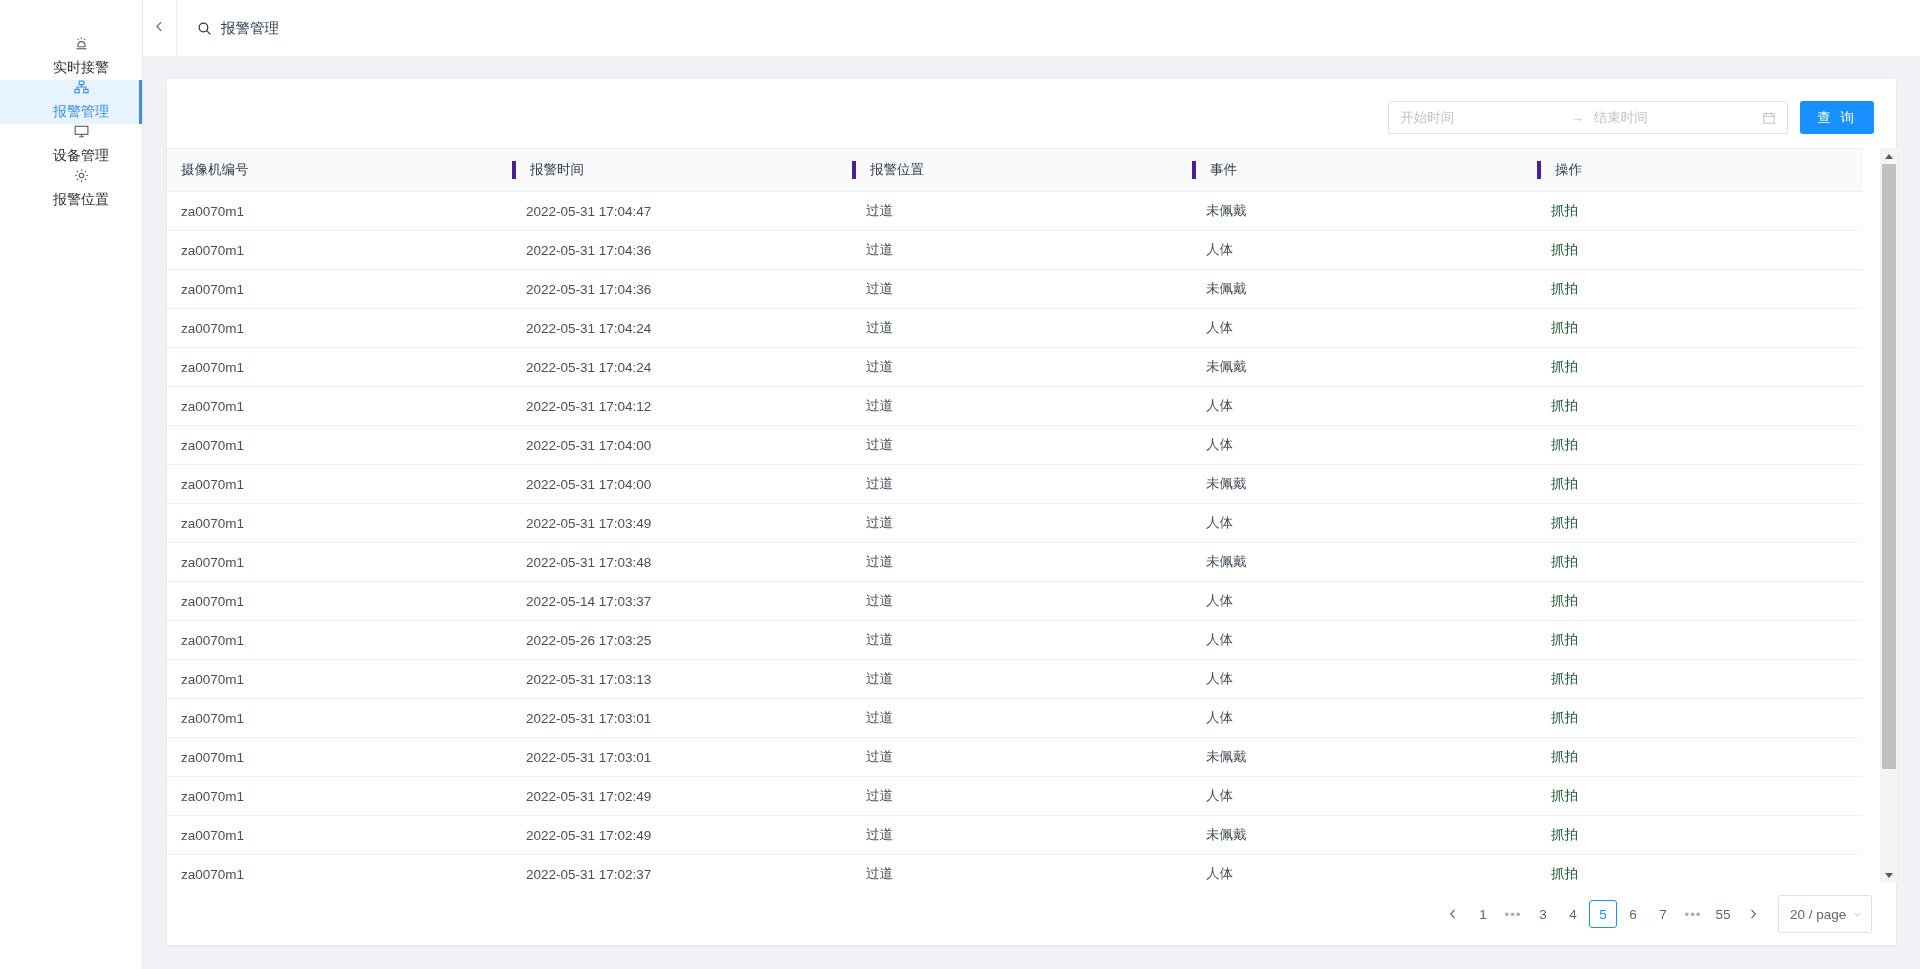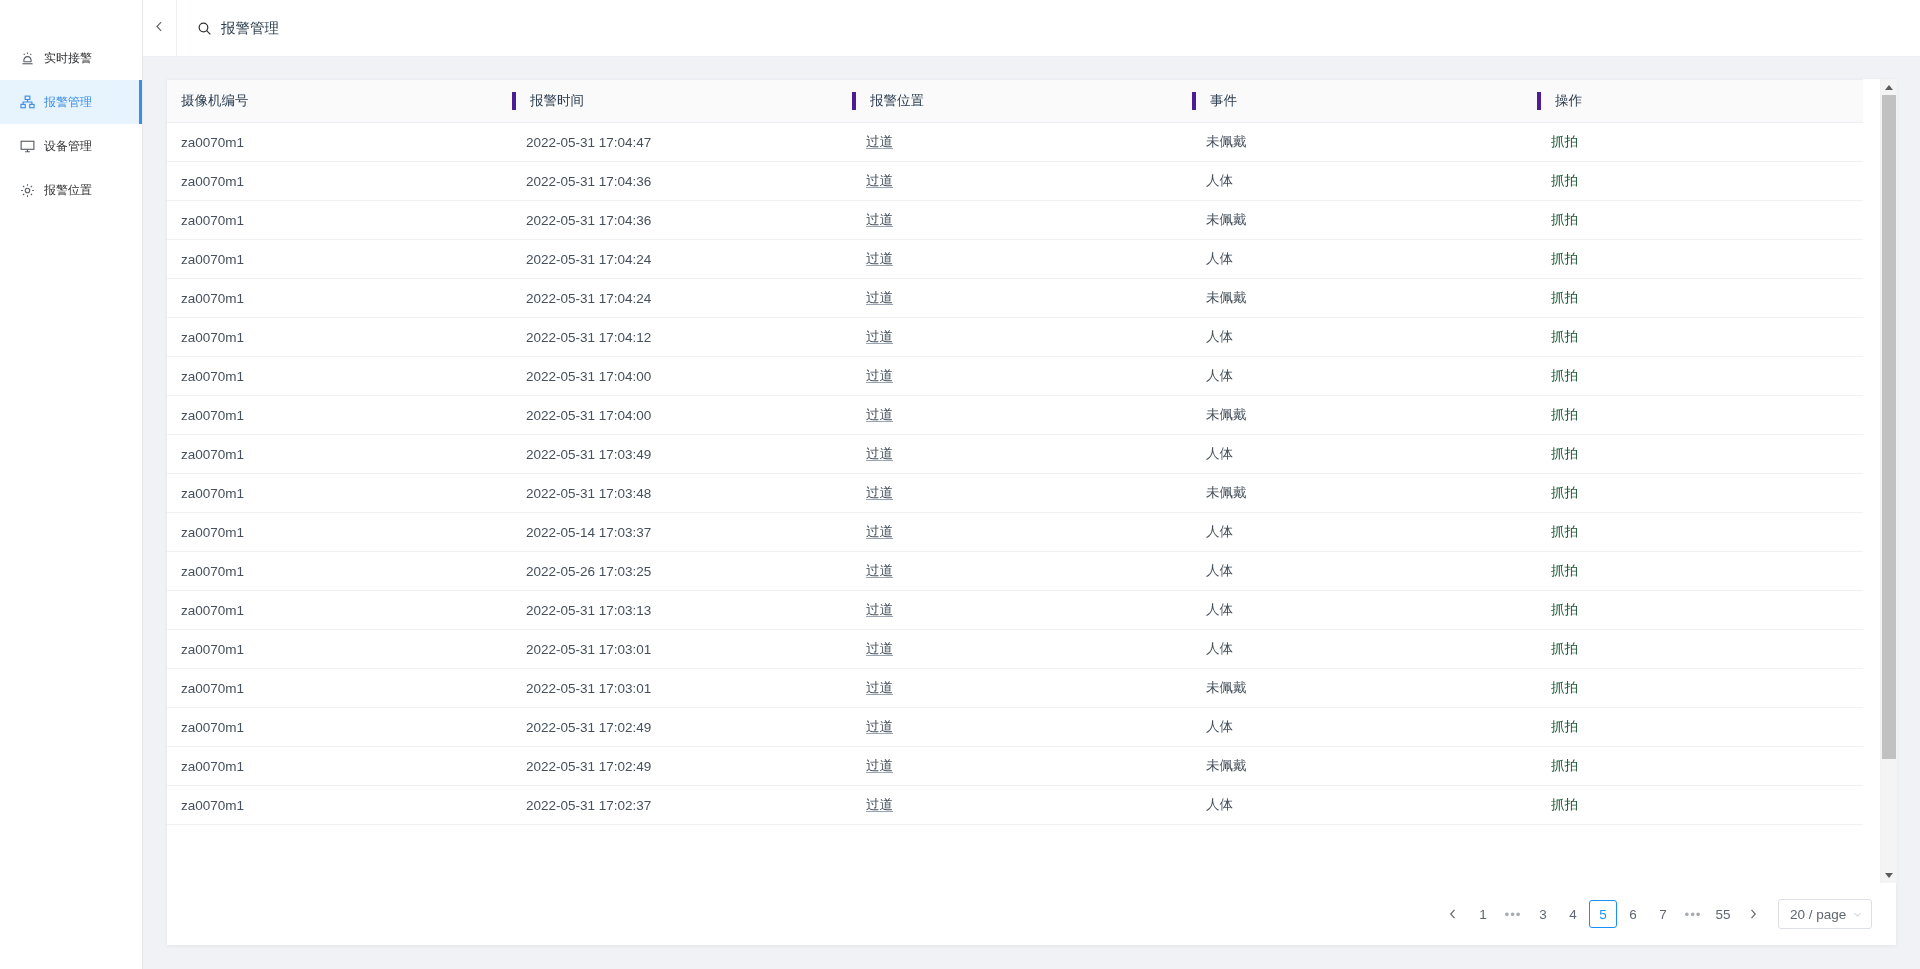--- a/index.html
+++ b/index.html
@@ -25,22 +25,23 @@
   .brand-name {
     margin-top: 6px; font-size: 16.5px; color: #1f2d3d; letter-spacing: .2px;
     font-family: "Liberation Sans", sans-serif;
   }
 
   .nav { margin-top: 36px; width: 100%; }
   .nav-item {
     height: 44px; width: 100%;
     display: flex; align-items: center;
     padding-left: 20px; gap: 9px;
-    font-size: 12px; color: #303133; cursor: pointer;
+    font-size: 14px; color: #303133; cursor: pointer;
     position: relative;
+    flex-direction: column;
   }
   .nav-item .nav-icon { width: 15px; height: 15px; display: inline-flex; align-items: center; justify-content: center; color: #5a5e66; flex: 0 0 auto; }
   .nav-item .nav-icon svg { display: block; }
   .nav-item.active { background: #e8f4fd; color: #3a8ee6; }
   .nav-item.active .nav-icon { color: #3a8ee6; }
   .nav-item.active::after {
     content: ""; position: absolute; right: 0; top: 0;
     width: 3px; height: 100%; background: #3a8ee6;
   }
   .nav-label { line-height: 1; }
@@ -111,21 +112,21 @@
   table.data td {
     font-size: 13.5px; color: #46505c; padding: 0 0 0 14px;
     height: 39px; border-bottom: 1px solid #f0f1f3; white-space: nowrap;
     overflow: hidden; text-overflow: ellipsis;
   }
   .col-1 { width: 345px; }
   .col-2 { width: 340px; }
   .col-3 { width: 340px; }
   .col-4 { width: 345px; }
   .col-5 { width: auto; }
-  .loc-link { text-decoration: underline; text-decoration-color: #9aa4b0; text-underline-offset: 2px; cursor: pointer; }
+  .loc-link { text-decoration-color: #9aa4b0; text-underline-offset: 2px; cursor: pointer; }
   .act-link { color: #14532d; cursor: pointer; }
 
   
   .vscroll {
     width: 16px; min-width: 16px; background: #fafafa;
     border-left: 1px solid #f0f1f3;
     display: flex; flex-direction: column; align-items: center;
     position: relative;
   }
   .vscroll .sb-arrow {
@@ -152,21 +153,21 @@
     min-width: 28px; height: 28px; padding: 0 4px;
     display: inline-flex; align-items: center; justify-content: center;
     font-size: 13.5px; color: #5e6671; cursor: pointer; background: transparent;
     border: 1px solid transparent; border-radius: 3px;
     font-family: "Liberation Sans", sans-serif;
   }
   .pg-btn.arrow { color: #606266; font-size: 14px; }
   .pg-btn.dots { color: #a8abb2; letter-spacing: 1px; cursor: default; }
   .pg-btn.active { color: #1890ff; border-color: #1890ff; background: #fff; }
   .page-size {
-    margin-left: 11px; height: 30px; min-width: 94px;
+    margin-left: 11px; height: 38px; min-width: 94px;
     border: 1px solid #dcdfe6; border-radius: 3px;
     display: inline-flex; align-items: center; justify-content: space-between;
     padding: 0 8px 0 11px; font-size: 13.5px; color: #5e6671; cursor: pointer; gap: 4px;
     background: #fff;
   }
   .page-size .chev { color: #c0c4cc; display: inline-flex; }
 </style>
 </head>
 <body>
 
@@ -237,20 +238,34 @@
             <path d="M10.3 10.3 L14.2 14.2"></path>
           </svg>
         </span>
         <span>报警管理</span>
       </div>
     </header>
 
     <div class="content">
       <div class="card">
 
+        <div class="filterbar">
+          <div class="daterange">
+            <span class="dr-input">开始时间</span>
+            <span class="dr-sep">→</span>
+            <span class="dr-input end">结束时间</span>
+            <span class="dr-cal">
+              <svg width="14" height="14" viewBox="0 0 16 16" fill="none" stroke="currentColor" stroke-width="1.2">
+                <rect x="2" y="3" width="12" height="11"></rect>
+                <path d="M2 6h12M5.2 1.6v2.6M10.8 1.6v2.6"></path>
+              </svg>
+            </span>
+          </div>
+          <button class="query-btn">查 询</button>
+        </div>
 
         <div class="table-wrap">
           <div class="table-scroll-area">
             <div class="table-cols">
               <table class="data">
                 <colgroup>
                   <col class="col-1">
                     <col class="col-2">
                     <col class="col-3">
                     <col class="col-4">

